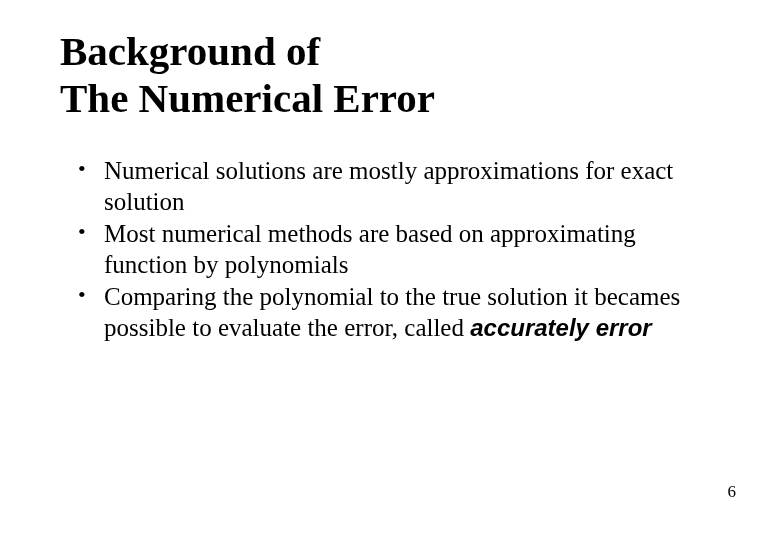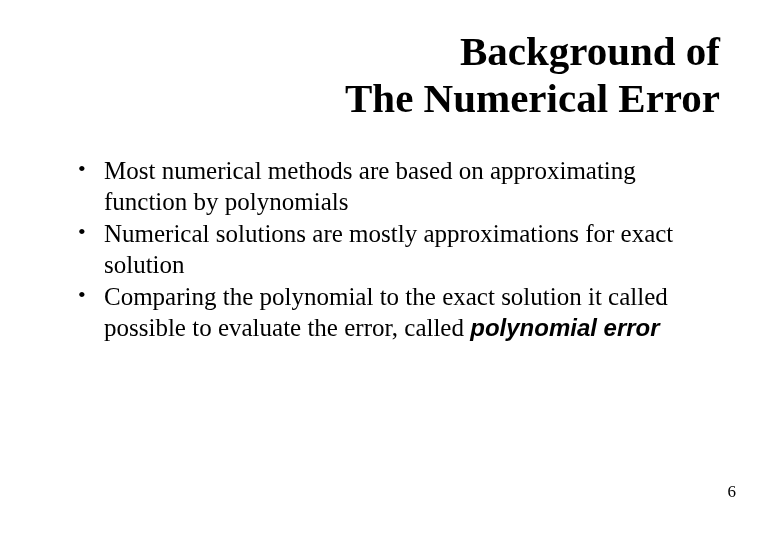--- a/index.html
+++ b/index.html
@@ -1,41 +1,41 @@
 <!DOCTYPE html>
 <html><head>
 <meta charset="utf-8">
 <style>
   * { margin: 0; padding: 0; box-sizing: border-box; }
   html, body { width: 780px; height: 540px; background: #fff; font-family: "Times New Roman", Times, serif; color: #000; }
   .slide { width: 780px; height: 540px; position: relative; padding: 24px 60px 0 60px; }
-  .title { text-align: right; font-weight: bold; font-size: 41px; line-height: 1.15; margin-top: 4px; margin-bottom: 34px; }
+  .title { text-align: left; font-weight: bold; font-size: 41px; line-height: 1.15; margin-top: 4px; margin-bottom: 34px; }
   .bullets { list-style: none; padding-left: 24px; }
   .bullets li { position: relative; font-size: 25px; line-height: 1.22; margin-bottom: 2px; padding-left: 20px; }
   .bullets li::before { content: "•"; position: absolute; left: -6px; top: 0; font-size: 22px; }
   .emph { font-style: italic; font-weight: bold; font-family: Arial, Helvetica, sans-serif; font-size: 24px; }
   .pagenum { position: absolute; right: 44px; bottom: 38px; font-size: 17px; }
 </style>
 </head>
 <body>
 
 <div class="slide">
 
   <div class="title">
     <span>Background of</span><br>
     <span>The Numerical Error</span>
   </div>
 
   <ul class="bullets">
     <li>
+      <span>Numerical solutions are mostly approximations for exact solution</span>
+    </li>
+    <li>
       <span>Most numerical methods are based on approximating function by polynomials</span>
     </li>
     <li>
-      <span>Numerical solutions are mostly approximations for exact solution</span>
-    </li>
-    <li>
-      <span>Comparing the polynomial to the exact solution it called possible to evaluate the error, called </span><span class="emph">polynomial error</span>
+      <span>Comparing the polynomial to the true solution it becames possible to evaluate the error, called </span><span class="emph">accurately error</span>
     </li>
   </ul>
 
   <div class="pagenum">6</div>
 
 </div>
 
 </body></html>

